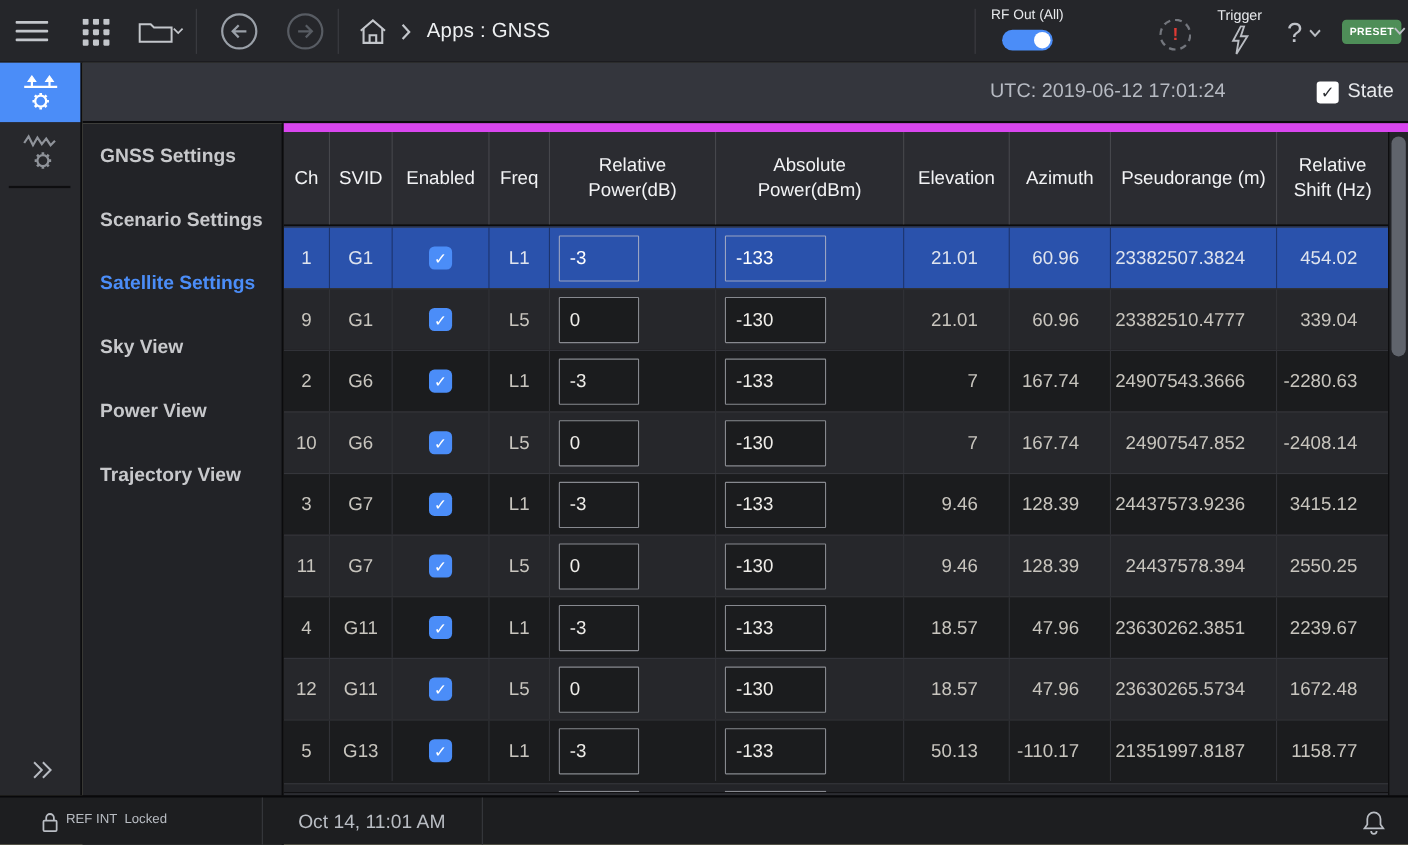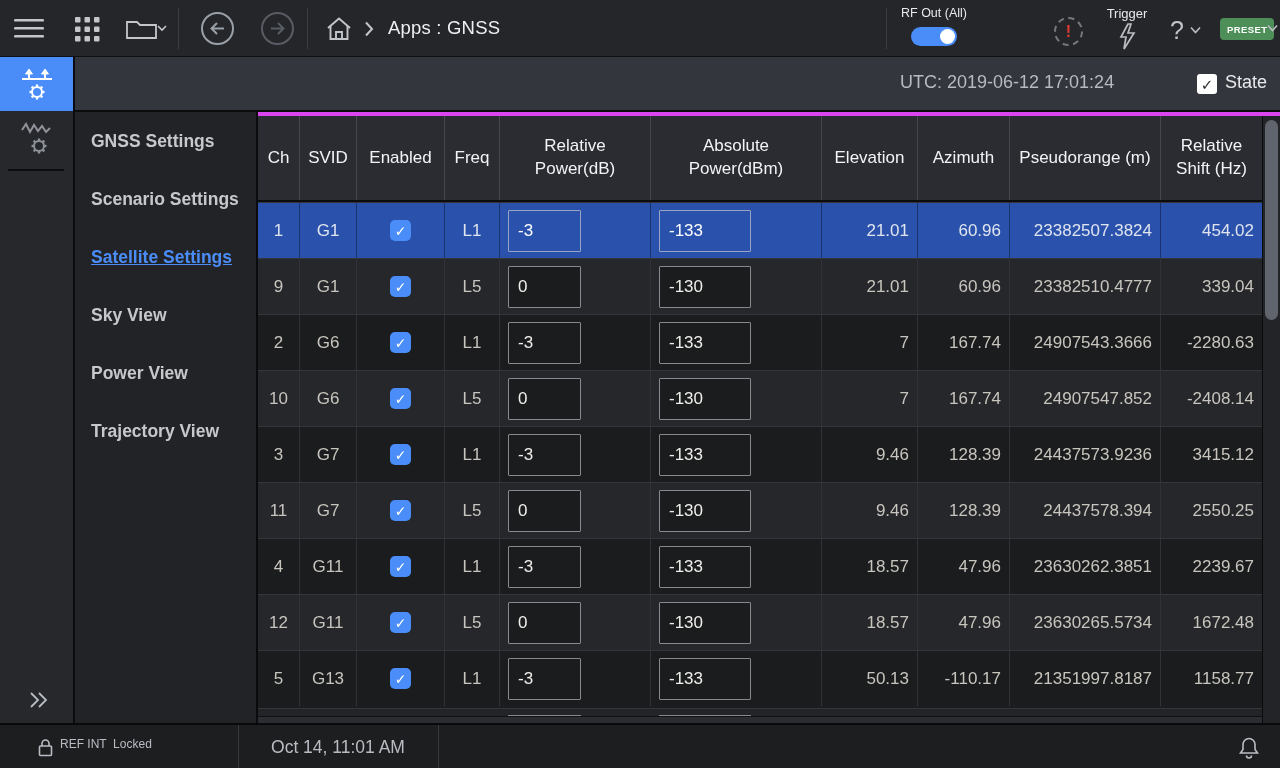--- a/index.html
+++ b/index.html
@@ -40,38 +40,38 @@
   
   #rail { position:absolute; left:0; top:57px; width:75px; height:666px; background:#27282c; border-right:2px solid #0c0c0e; }
   .rail-tile { width:73px; height:54px; display:flex; align-items:center; justify-content:center; cursor:pointer; }
   .rail-tile.active { background:var(--accent,#4b8df8); }
   .rail-divider { margin:4px 0 0 8px; width:56px; height:2px; background:#0e0e10; }
   #expander { position:absolute; left:28px; bottom:14px; cursor:pointer; }
 
   
   #nav { position:absolute; left:75px; top:112px; width:183px; height:732px; background:#222327; border-right:2px solid #0b0b0d; }
   .nav-item { height:58px; line-height:58px; padding-left:16px; font-size:17.5px; font-weight:700; color:#c7c8cb; cursor:pointer; }
-  .nav-item.active { color:var(--accent,#4b8df8);text-decoration:underline; }
-
-  
-  #main { position:absolute; left:258px; top:112px; width:1022px; height:611px; background:#1b1c1e; border-top:4px solid #d946ef; }
+  .nav-item.active { color:var(--accent,#4b8df8); }
+
+  
+  #main { position:absolute; left:258px; top:112px; width:1022px; height:611px; background:#1b1c1e; border-top:8px solid #d946ef; }
   #tbl { position:absolute; left:0; top:0; width:1004px; height:611px; overflow:hidden; }
   #thead { display:flex; height:86px; background:#2b2c31; border-bottom:2px solid #0c0c0d; }
   .hcell { display:flex; align-items:center; justify-content:center; text-align:center; color:#f2f3f5;
     font-size:17px; font-weight:500; line-height:1.35; border-right:1px solid #46474c; padding:0 4px; }
   .hcell:last-child { border-right:none; }
   .trow { display:flex; height:56px; border-top:1px solid #35363b; }
   .trow.dark { background:#1b1c1e; }
   .trow.light { background:#26272b; }
   .trow.sel { background:var(--selrow,#2a52ac); }
   .cell { display:flex; align-items:center; justify-content:center; color:#c8c5be; font-size:17px;
     border-right:1px solid #313237; overflow:hidden; }
   .cell:last-child { border-right:none; }
   .trow.sel .cell { color:#dfe4ee; border-right-color:rgba(10,16,34,.45); }
-  .cell.num { justify-content:flex-end; padding-right:8px; }
+  .cell.num { justify-content:flex-end; padding-right:28px; }
   .cell.boxcell { justify-content:flex-start; }
   .c0{width:42px}.c1{width:57px}.c2{width:88px}.c3{width:55px}.c4{width:151px}
   .c5{width:171px}.c6{width:96px}.c7{width:92px}.c8{width:151px}.c9{width:101px}
   .chk { width:21px; height:21px; border-radius:5px; background:var(--accent,#4b8df8);
     display:flex; align-items:center; justify-content:center; cursor:pointer; }
   .pwr-input { margin-left:8px; height:42px; background:#1b1c1e; border:1px solid #87898f; border-radius:1px;
     color:#f0eeea; font-family:inherit; font-size:17px; font-weight:500; padding:0 0 0 9px; outline:none; }
   .pwr-input.rel { width:73px; }
   .pwr-input.abs { width:92px; }
   .trow.sel .pwr-input { background:transparent; border-color:#9aa4c2; color:#fff; }

